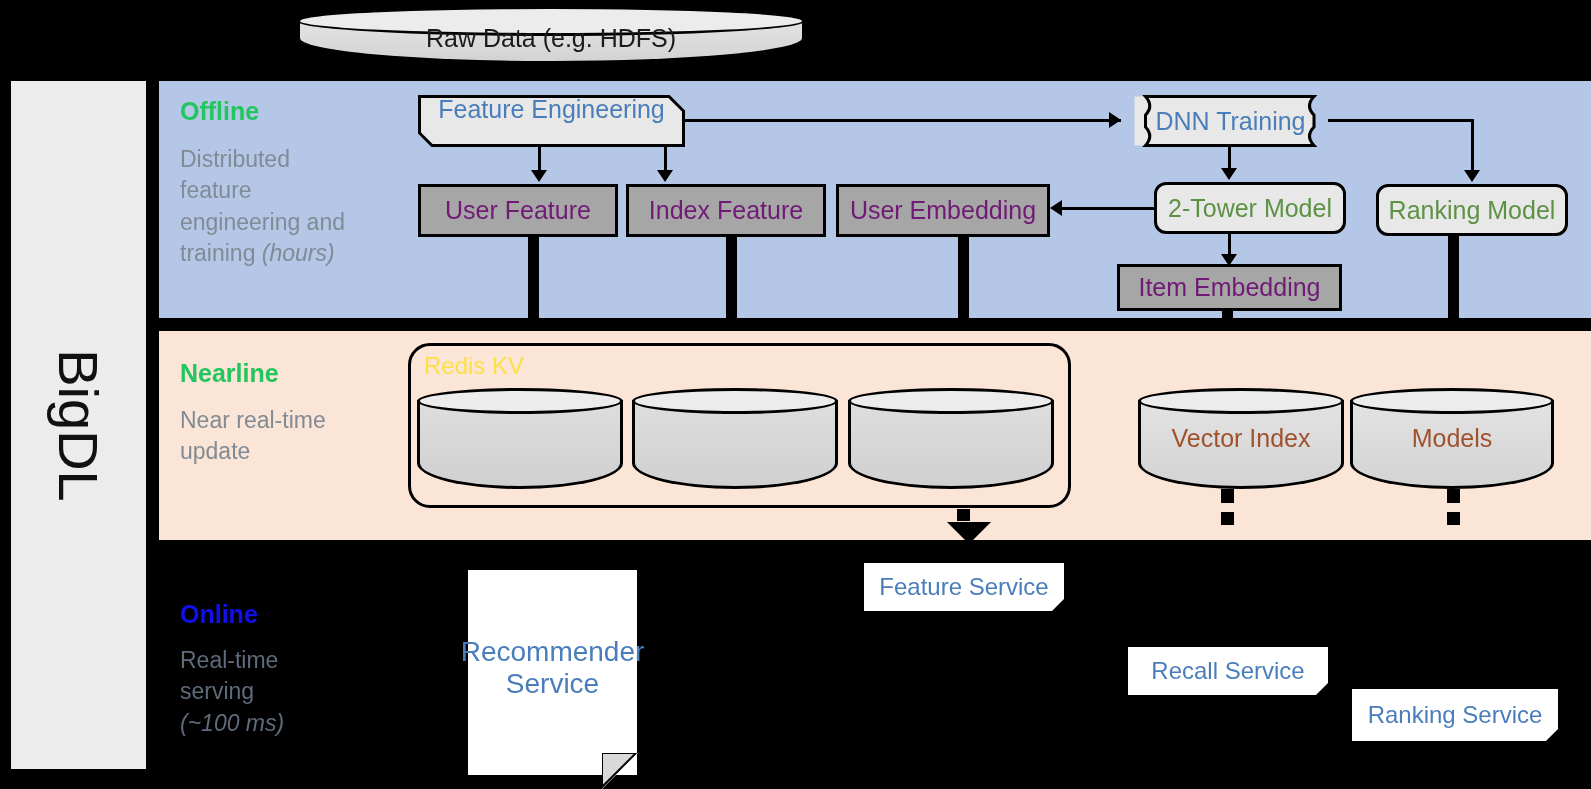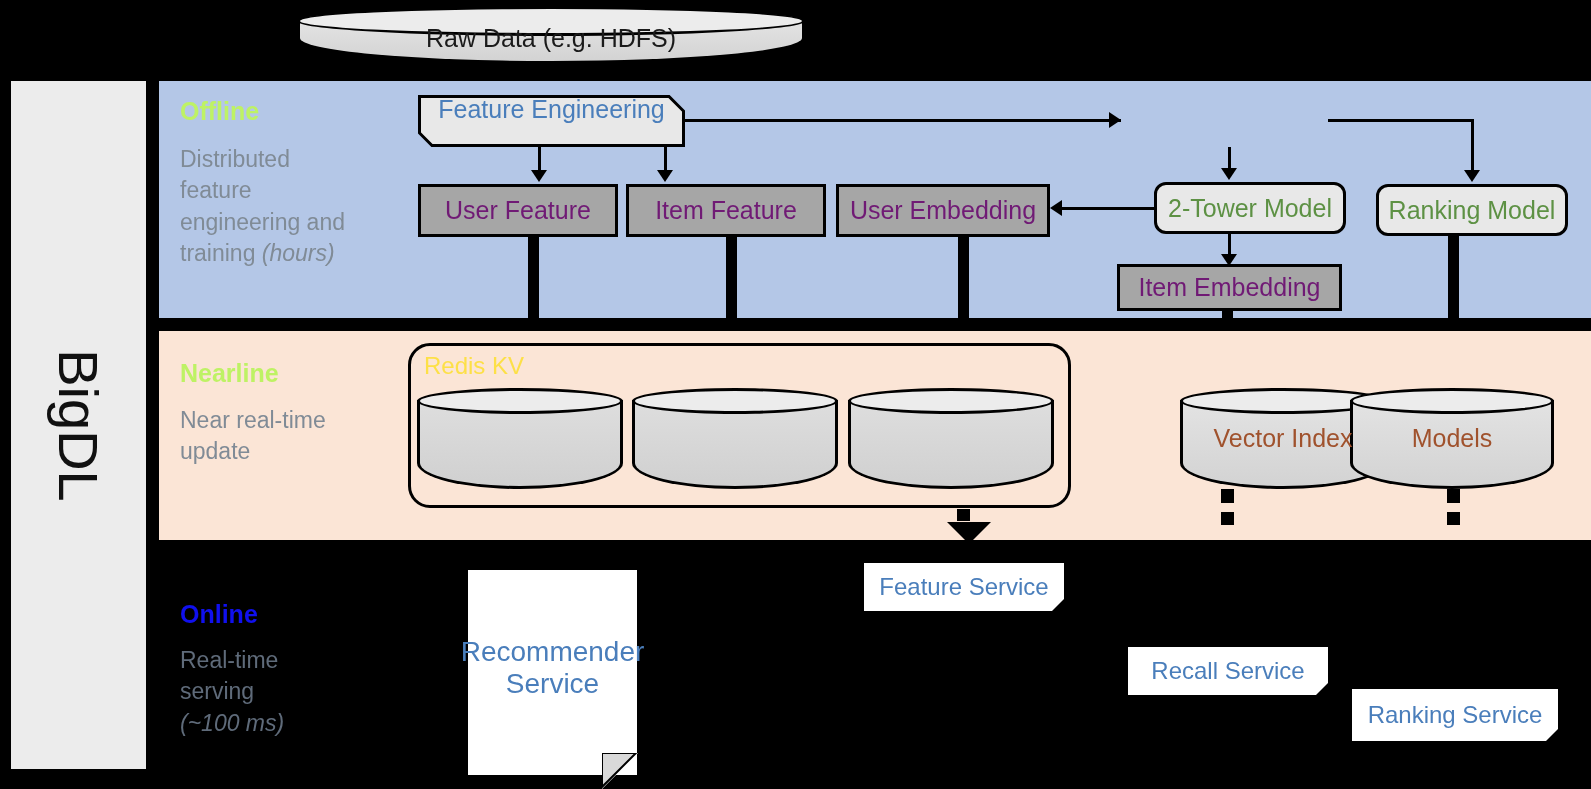--- a/index.html
+++ b/index.html
@@ -38,21 +38,21 @@
     left: 159px; top: 328px; width: 1432px; height: 215px;
     background: #fbe5d6;
     border-top: 3px solid #000; border-bottom: 3px solid #000;
   }
   .band-online {
     left: 159px; top: 549px; width: 1432px; height: 240px;
     background: #000000;
   }
 
   .band-title {
-    position: absolute; color: #bef264; font-size: 25px; font-weight: 600;
+    position: absolute; color: #22c55e; font-size: 25px; font-weight: 600;
   }
   .band-sub {
     position: absolute; color: #808b96; font-size: 23px; line-height: 1.36;
   }
   .band-sub .it { font-style: italic; }
   .online-title { color:#1010ee; }
   .online-sub { color:#5f6b7a; }
 
   
   .node { position: absolute; display:flex; align-items:center; justify-content:center;
@@ -178,20 +178,29 @@
 
   <div class="node box-cut" style="left:418px; top:95px; width:267px; height:52px; background:transparent; border:none;">
     <svg width="267" height="52" style="position:absolute;left:0;top:0;">
       <polygon points="14,1.5 251,1.5 265.5,16 265.5,50.5 14,50.5 1.5,38 1.5,1.5" fill="#e8e8e8" stroke="#000" stroke-width="3"></polygon>
     </svg>
     <div class="inner">
       <span>Feature Engineering</span>
     </div>
   </div>
 
+  <div class="node box-notch" style="left:1133px; top:95px; width:195px; height:52px;">
+    <svg width="195" height="52" style="position:absolute;left:0;top:0;">
+      <path d="M1.5,1.5 L24,1.5 Q33,11 24,20 L24,32 Q33,41 24,50.5 L1.5,50.5 Z" fill="#e8e8e8" stroke="none"></path>
+      <path d="M1.5,1.5 H170 Q161,11 170,20 V32 Q161,41 170,50.5 H1.5 Q10,41 1.5,32 V20 Q10,11 1.5,1.5 Z" transform="translate(11,0)" fill="#e8e8e8" stroke="#000" stroke-width="3"></path>
+    </svg>
+    <div class="inner" style="position:absolute;inset:0;display:flex;align-items:center;justify-content:center;">
+      <span>DNN Training</span>
+    </div>
+  </div>
 
   <div class="hthin" style="left:684px; top:119px; width:437px;"></div>
   <div class="ahead-left-thin" style="left:1121px; top:112px; transform:scaleX(-1); transform-origin:left center;"></div>
 
   <div class="vthin" style="left:538px; top:147px; height:26px;"></div>
   <div class="ahead-down-thin" style="left:531px; top:170px;"></div>
 
   <div class="vthin" style="left:664px; top:147px; height:26px;"></div>
   <div class="ahead-down-thin" style="left:657px; top:170px;"></div>
 
@@ -199,21 +208,21 @@
   <div class="ahead-down-thin" style="left:1221px; top:168px;"></div>
 
   <div class="hthin" style="left:1328px; top:119px; width:146px;"></div>
   <div class="vthin" style="left:1471px; top:119px; height:53px;"></div>
   <div class="ahead-down-thin" style="left:1464px; top:170px;"></div>
 
   <div class="node box-gray" style="left:418px; top:184px; width:200px; height:53px;">
     <span>User Feature</span>
   </div>
   <div class="node box-gray" style="left:626px; top:184px; width:200px; height:53px;">
-    <span>Item Feature</span>
+    <span>Index Feature</span>
   </div>
   <div class="node box-gray" style="left:836px; top:184px; width:214px; height:53px;">
     <span>User Embedding</span>
   </div>
 
   <div class="node box-model" style="left:1154px; top:182px; width:192px; height:52px;">
     <span class="txt-green">2-Tower Model</span>
   </div>
 
   <div class="hthin" style="left:1062px; top:207px; width:92px;"></div>
@@ -264,21 +273,21 @@
     <div class="body"></div>
     <div class="top"></div>
     <div class="label"></div>
   </div>
   <div class="cyl cyl-gray" style="left:848px; top:388px; width:206px; height:101px;">
     <div class="body"></div>
     <div class="top"></div>
     <div class="label"></div>
   </div>
 
-  <div class="cyl" style="left:1180px; top:388px; width:206px; height:101px;">
+  <div class="cyl" style="left:1138px; top:388px; width:206px; height:101px;">
     <div class="body"></div>
     <div class="top"></div>
     <div class="label">Vector Index</div>
   </div>
 
   <div class="cyl" style="left:1350px; top:388px; width:204px; height:101px;">
     <div class="body"></div>
     <div class="top"></div>
     <div class="label">Models</div>
   </div>

